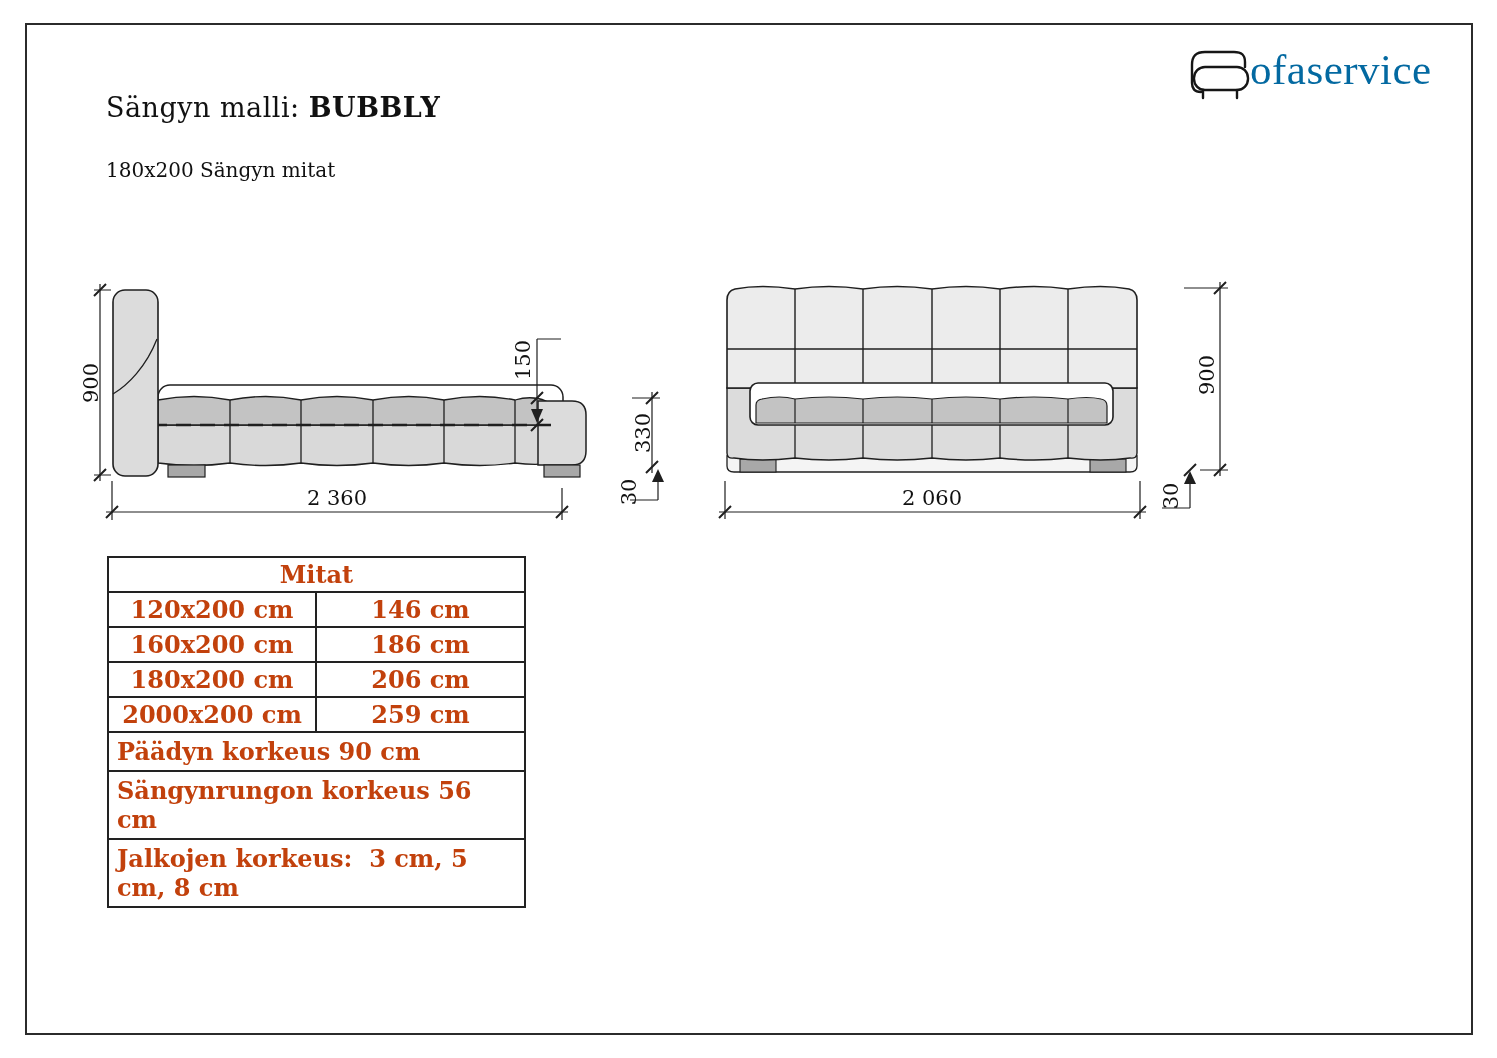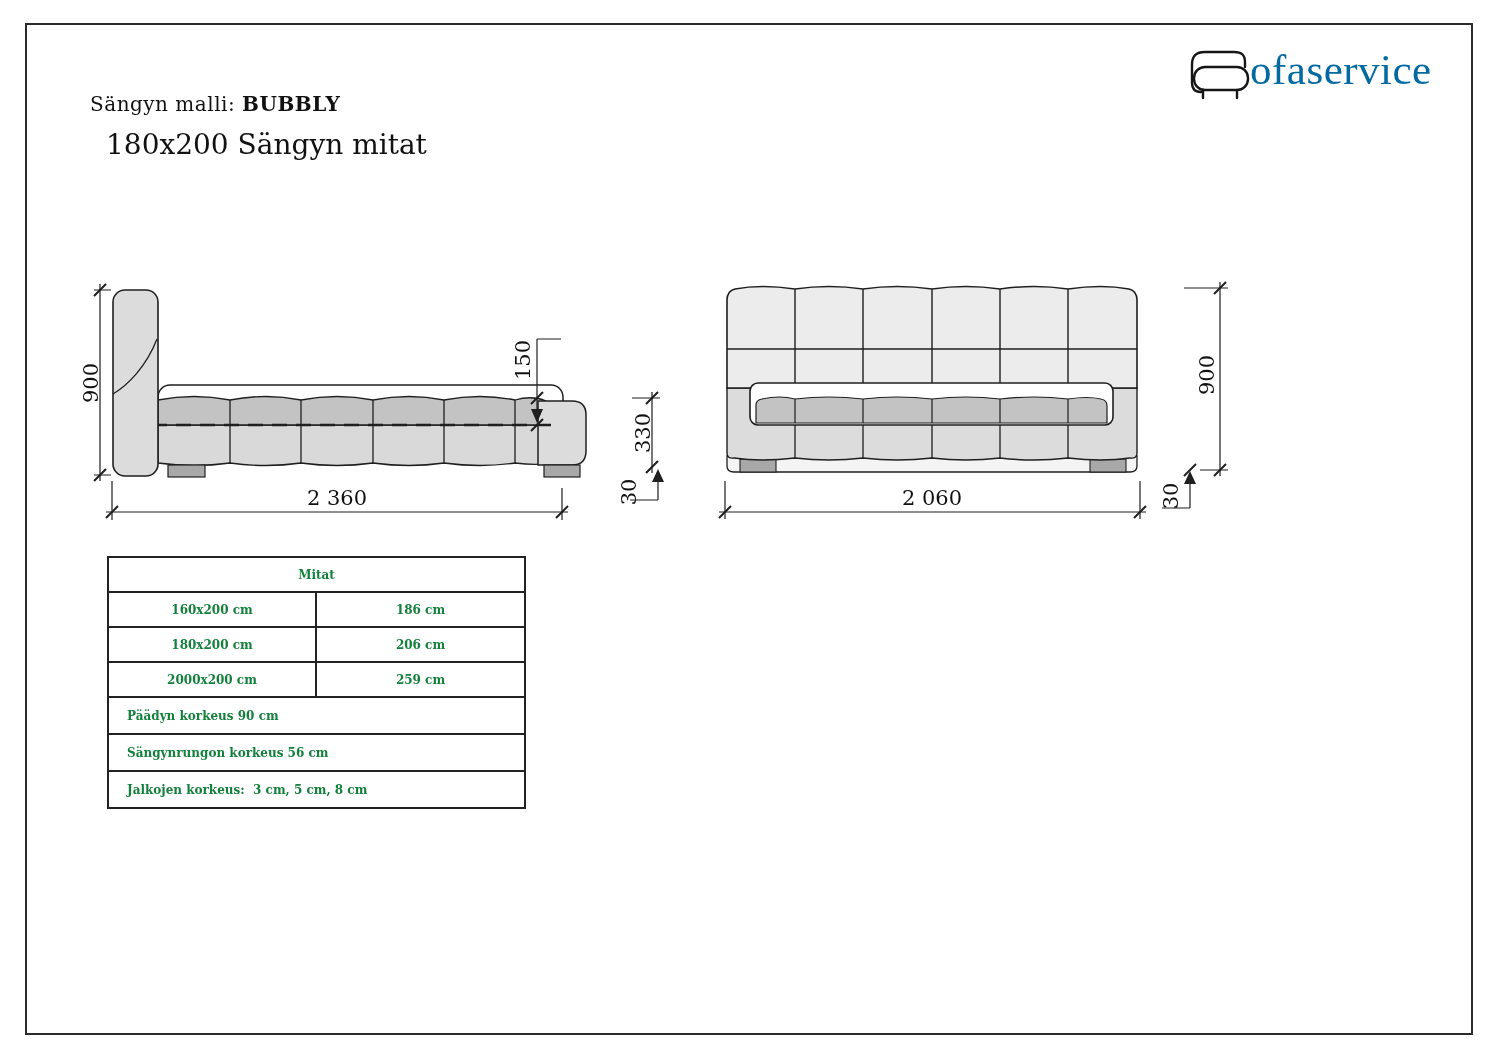--- a/index.html
+++ b/index.html
@@ -1,33 +1,33 @@
 <!DOCTYPE html>
 <html><head>
 <meta charset="utf-8">
 <style>
   html,body{margin:0;padding:0;background:#ffffff;}
   body{width:1497px;height:1058px;position:relative;overflow:hidden;
        font-family:"DejaVu Serif", serif;color:#111;}
   .page-border{position:absolute;left:25px;top:23px;width:1444px;height:1008px;
        border:2px solid #2b2b2b;}
-  .title{position:absolute;left:90px;top:92px;font-size:20px;letter-spacing:0.5px;}
+  .title{position:absolute;left:106px;top:92px;font-size:27px;letter-spacing:0.5px;}
   .title b{font-weight:bold;}
-  .subtitle{position:absolute;left:106px;top:128px;font-size:28px;}
+  .subtitle{position:absolute;left:106px;top:158px;font-size:20px;}
   .logo{position:absolute;left:1188px;top:44px;display:flex;align-items:flex-start;}
   .logo-text{font-family:Liberation Serif, serif;font-weight:300;font-size:43px;
        color:#0369a1;letter-spacing:0.5px;line-height:1;margin-left:-4px;margin-top:4px;}
   .drawing{position:absolute;}
   #side-svg{left:80px;top:281px;}
   #front-svg{left:700px;top:270px;}
   svg text{font-family:"DejaVu Serif", serif;font-size:21px;fill:#111;}
   table.mitat{position:absolute;left:107px;top:556px;width:417px;border-collapse:collapse;
-       font-size:12px;font-weight:bold;color:#15803d;table-layout:fixed;}
+       font-size:24px;font-weight:bold;color:#c2410c;table-layout:fixed;}
   table.mitat td{border:2px solid #222;text-align:center;height:33px;padding:0;}
-  table.mitat td.note{text-align:left;padding:4px 18px;height:27px;white-space:pre-wrap;}
+  table.mitat td.note{text-align:left;padding:4px 8px;height:27px;white-space:pre-wrap;}
   col.c1{width:208px;} col.c2{width:209px;}
 </style>
 </head>
 <body>
 
 <div class="page-border"></div>
 
 <div class="title"><span>Sängyn malli:</span>&nbsp;<b>BUBBLY</b></div>
 
 <div class="subtitle">180x200 Sängyn mitat</div>
@@ -144,20 +144,24 @@
 <table class="mitat">
   <colgroup>
       <col class="c1">
       <col class="c2">
     </colgroup>
   <tbody>
       <tr>
     <td colspan="2">Mitat</td>
   </tr>
   <tr>
+    <td>120x200 cm</td>
+    <td>146 cm</td>
+  </tr>
+  <tr>
     <td>160x200 cm</td>
     <td>186 cm</td>
   </tr>
   <tr>
     <td>180x200 cm</td>
     <td>206 cm</td>
   </tr>
   <tr>
     <td>2000x200 cm</td>
     <td>259 cm</td>

